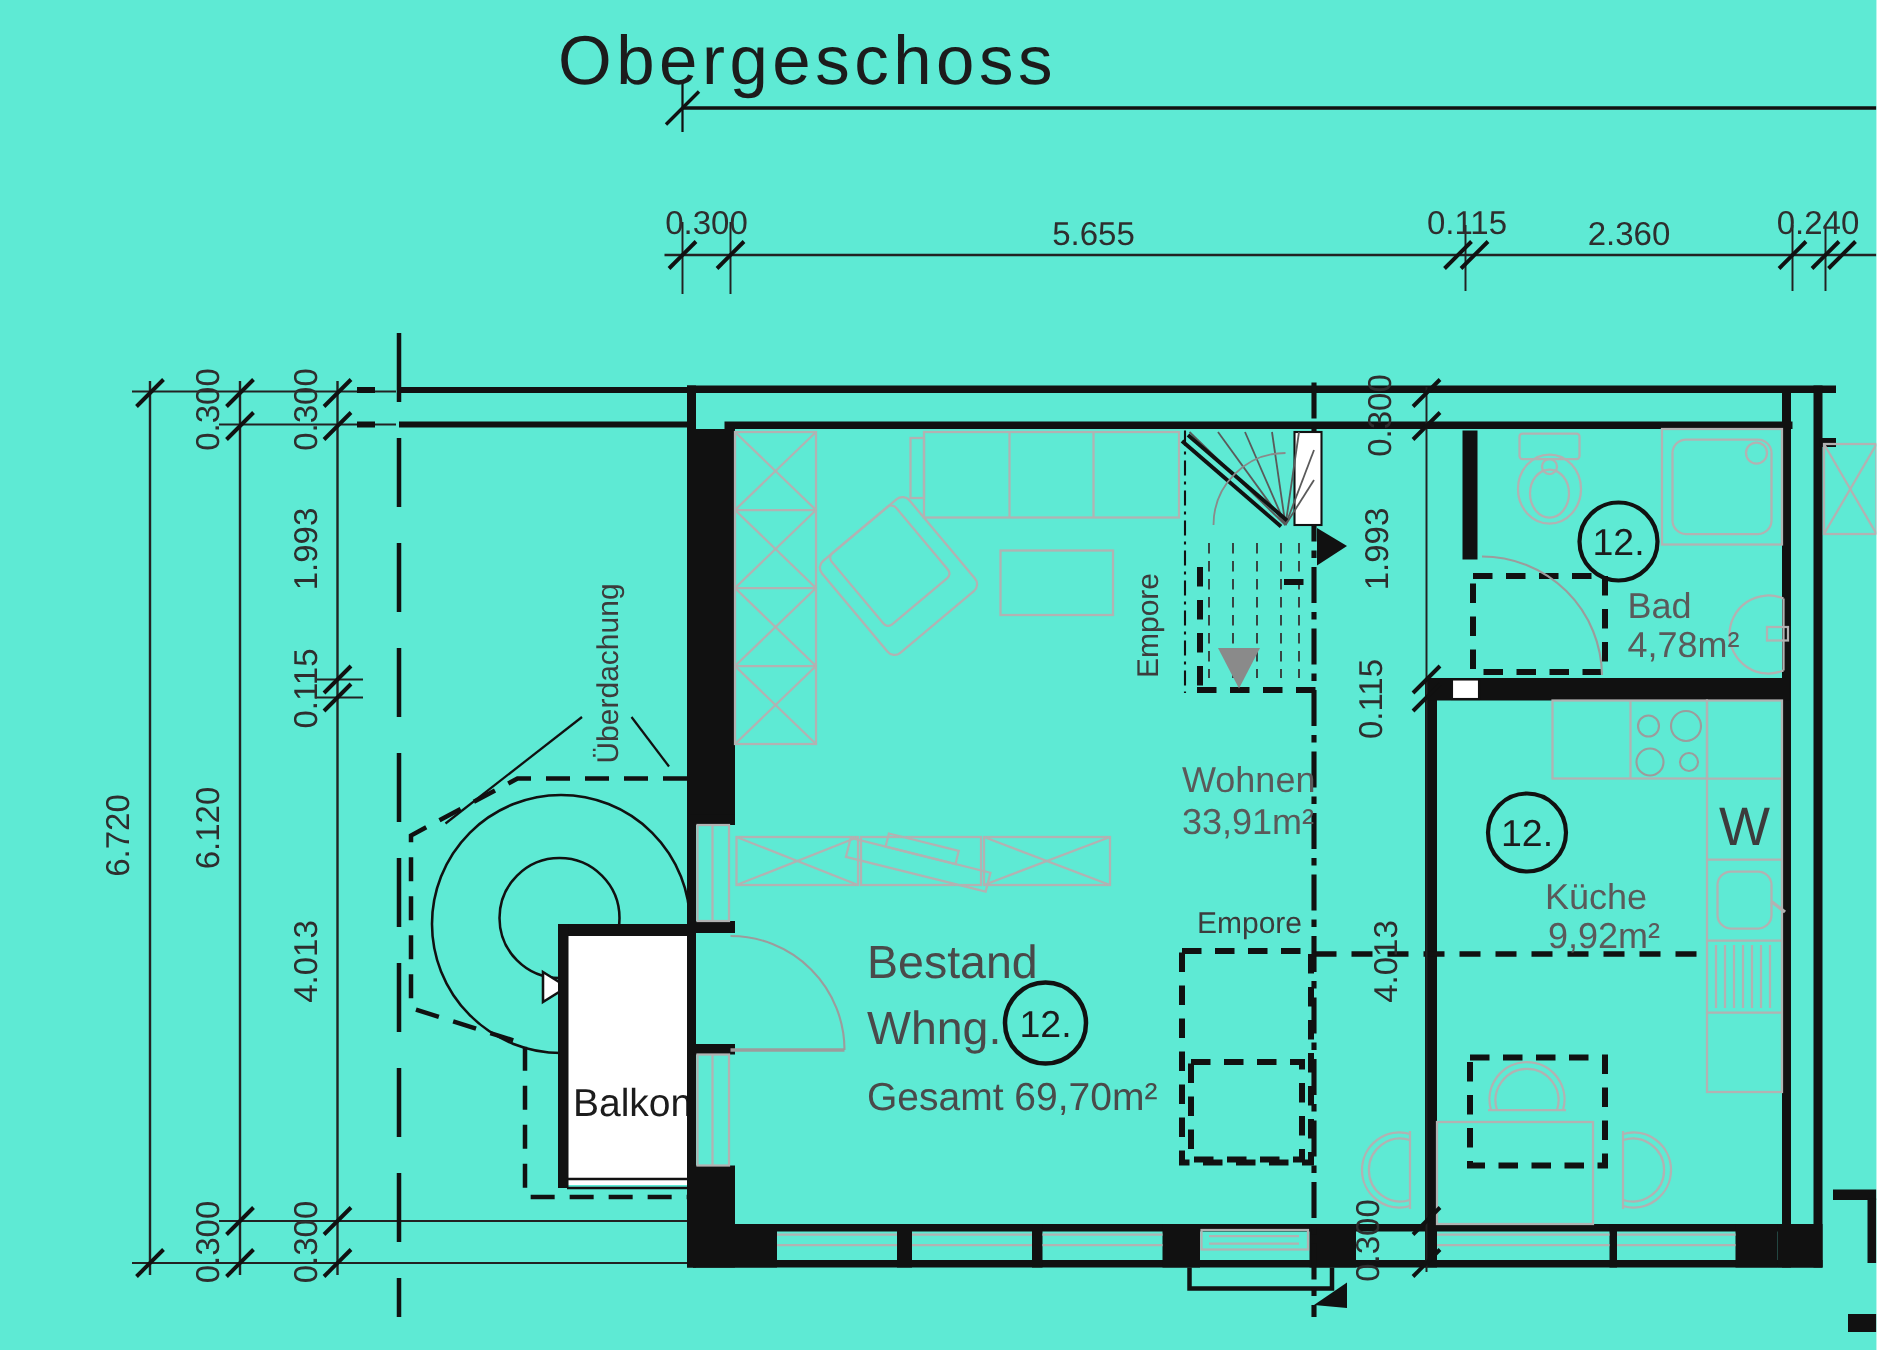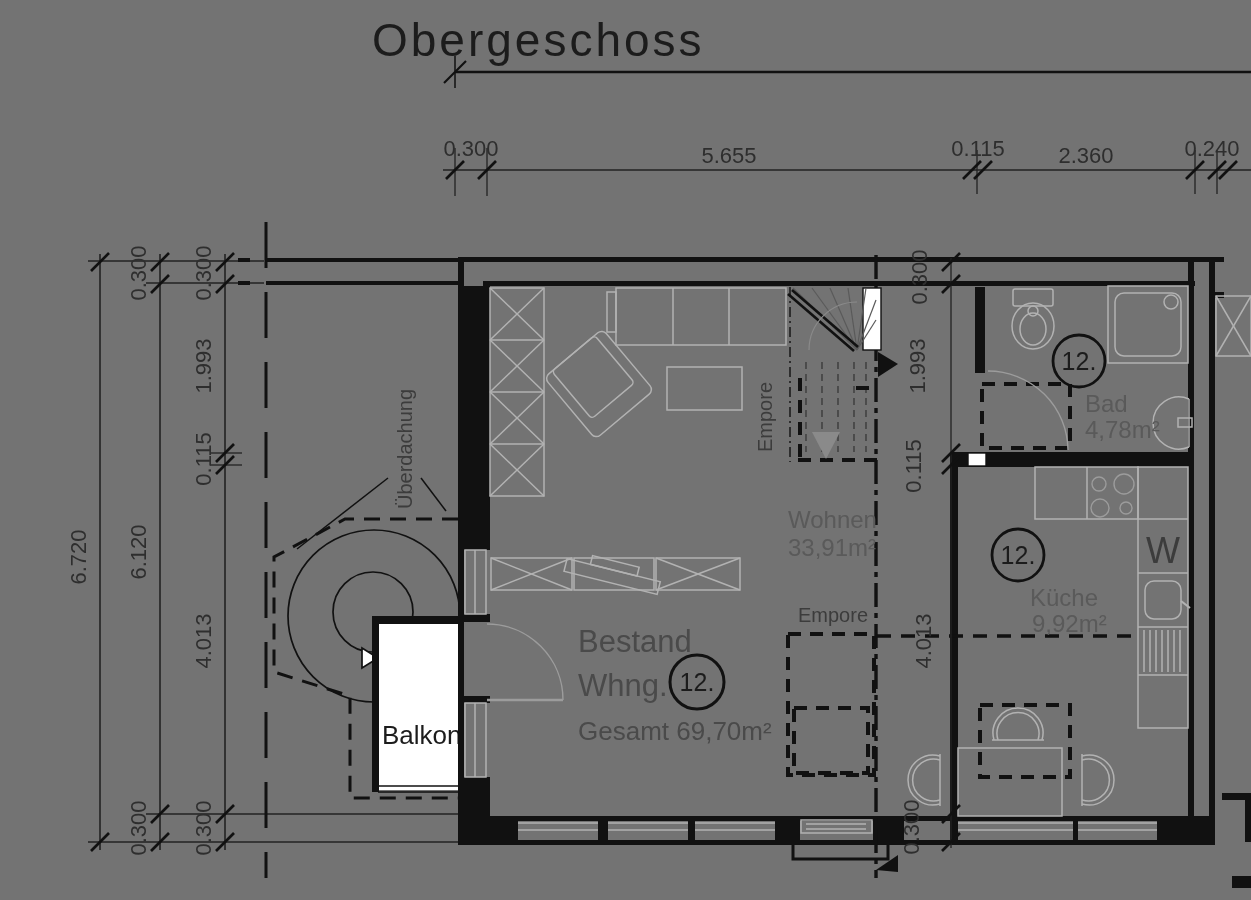--- a/index.html
+++ b/index.html
@@ -1,16 +1,16 @@
 <!DOCTYPE html>
 <html><head>
 <meta charset="utf-8">
 <style>
   html,body{margin:0;padding:0;background:#fff;}
-  .canvas{position:relative;width:1251px;height:900px;background:#737373;overflow:hidden;
+  .canvas{position:relative;width:1251px;height:900px;background:#5eead4;overflow:hidden;
           font-family:"Liberation Sans",sans-serif;}
   svg{position:absolute;left:0;top:0;}
   svg text{font-family:"Liberation Sans",sans-serif;}
   .t-title{font-size:46px;letter-spacing:3px;fill:#1c1c1c;}
   .t-dim{font-size:22px;fill:#2e2e2e;}
   .t-room{font-size:24px;fill:#5a5a5a;}
   .t-room-dark{font-size:26px;fill:#1c1c1c;}
   .t-unit{font-size:31px;fill:#4a4a4a;}
   .t-unit-small{font-size:26px;fill:#4a4a4a;}
   .t-circ{font-size:25px;fill:#1c1c1c;}

